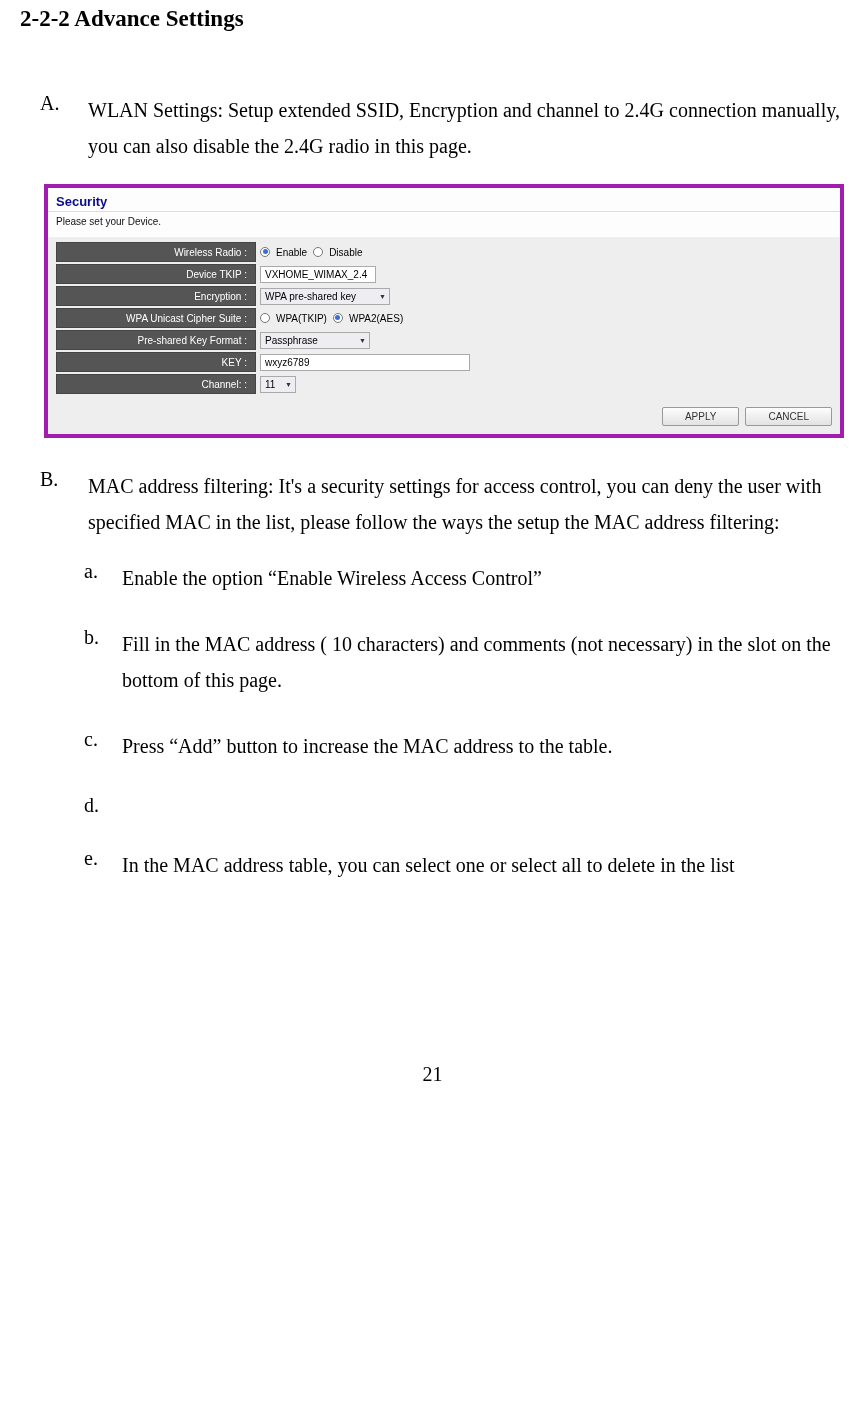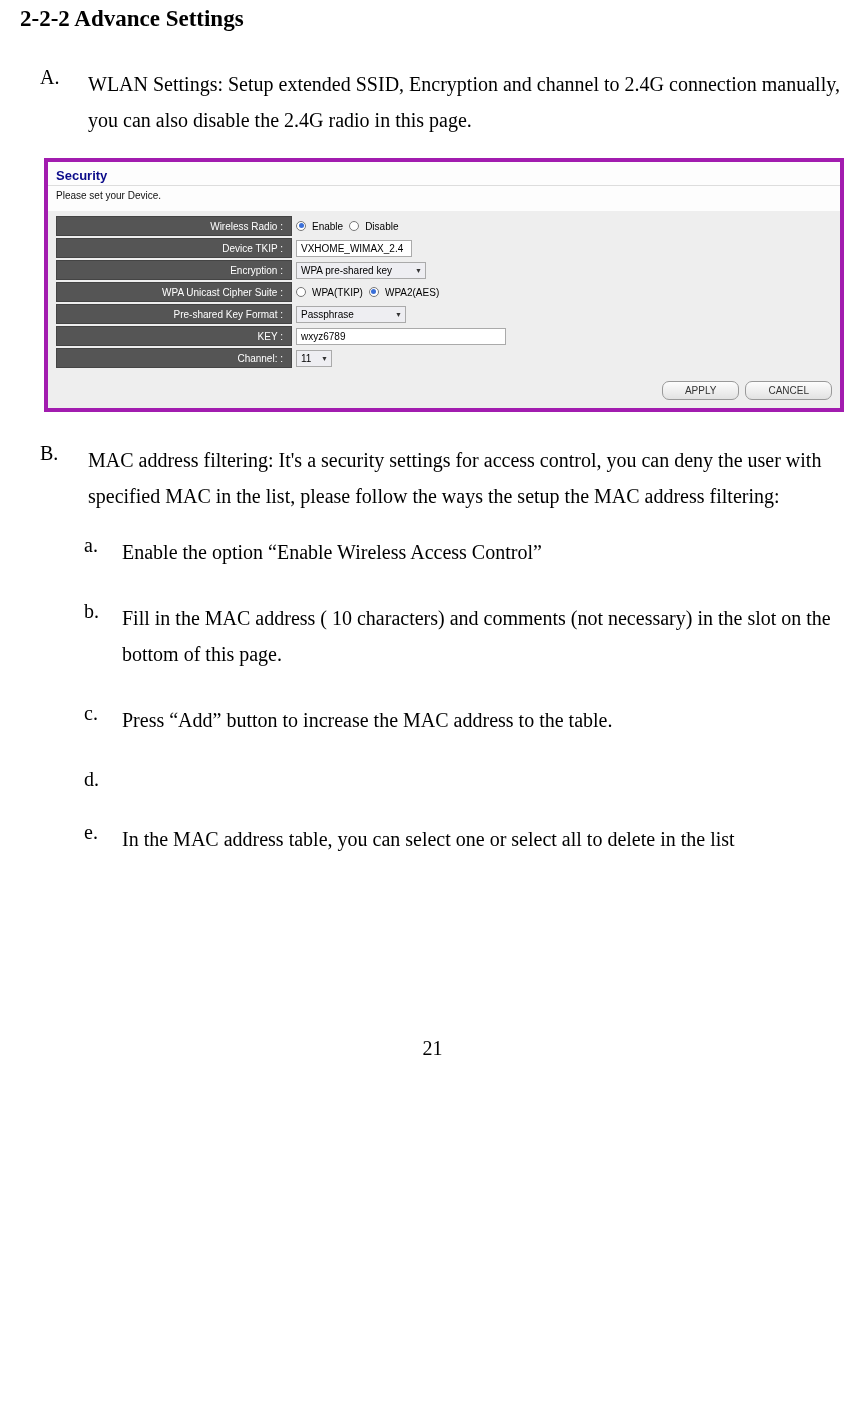--- a/index.html
+++ b/index.html
@@ -9,21 +9,21 @@
       color: #000;
       background: #fff;
       width: 865px;
       margin: 0;
       padding: 0 20px;
     }
     .page-title {
       font-weight: bold;
       font-size: 23px;
       margin-top: 6px;
-      margin-bottom: 34px;
+      margin-bottom: 60px;
     }
     .section-a, .section-b {
       margin-left: 20px;
     }
     .letter-item {
       display: flex;
       margin-bottom: 20px;
     }
     .letter-marker {
       width: 48px;
@@ -73,21 +73,21 @@
       background: #eee;
       padding: 4px 8px 2px 8px;
     }
     .form-row {
       display: flex;
       align-items: center;
       height: 22px;
       margin-bottom: 0px;
     }
     .form-label {
-      width: 236px;
+      width: 200px;
       background: #555;
       color: #fff;
       text-align: right;
       padding: 3px 8px 3px 4px;
       font-size: 10px;
       height: 20px;
       line-height: 14px;
       margin-right: 4px;
       border: 1px solid #444;
     }
@@ -134,21 +134,21 @@
       gap: 6px;
       padding: 10px 8px 8px 8px;
       background: #eee;
     }
     .btn {
       border: 1px solid #999;
       background: linear-gradient(#fdfdfd, #e2e2e2);
       font-size: 10px;
       padding: 3px 22px;
       color: #333;
-      border-radius: 7px;
+      border-radius: 2px;
       font-family: Arial, sans-serif;
     }
     .page-number {
       text-align: center;
       font-family: "Times New Roman", serif;
       font-size: 20px;
       margin-top: 180px;
       margin-bottom: 28px;
     }
   </style>

